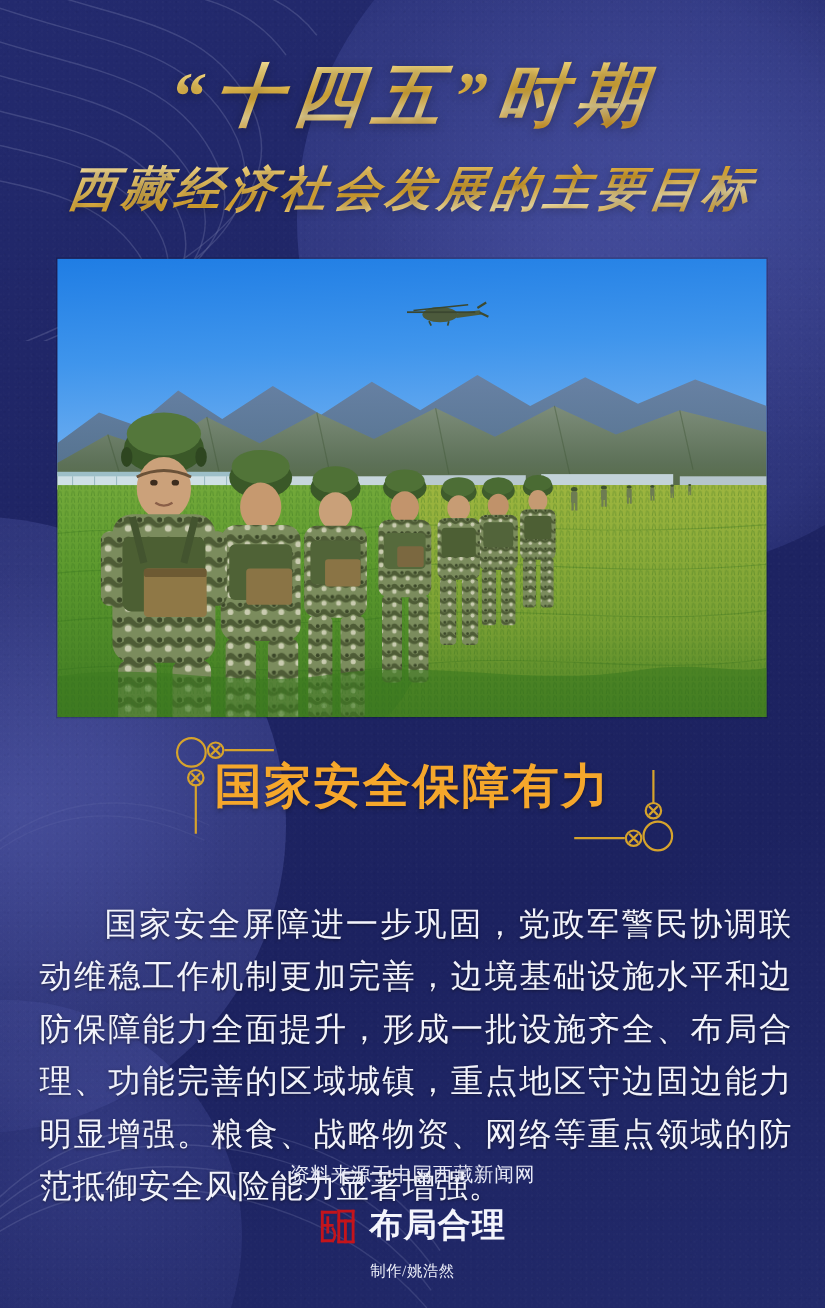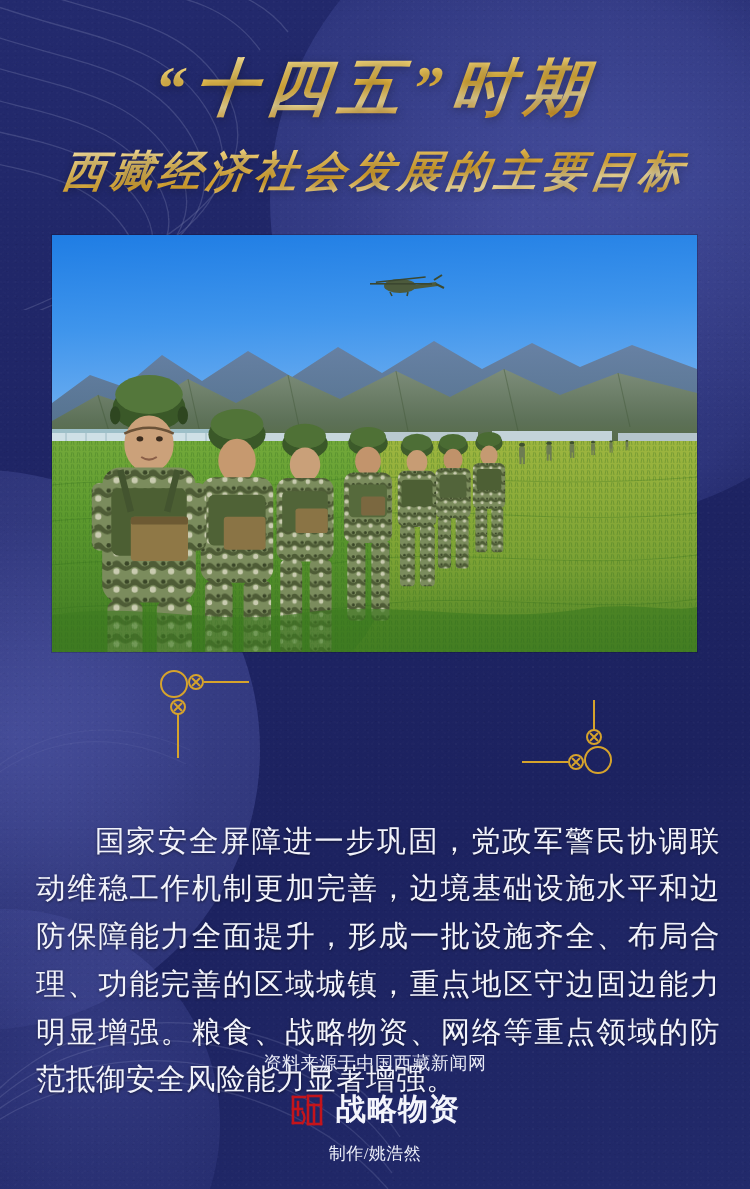--- a/index.html
+++ b/index.html
@@ -187,21 +187,21 @@
   .brand-name {
     font-family: "DejaVu Sans", "Liberation Sans", sans-serif;
     font-size: 30px;
     font-weight: 700;
     color: #f4f5fc;
     letter-spacing: 1px;
   }
   .credit {
     margin-top: 12px;
     font-family: Liberation Serif, serif;
-    font-size: 17px;
+    font-size: 14px;
     color: #eceef8;
     letter-spacing: .5px;
   }
 </style>
 </head>
 <body>
 
 <div id="poster">
 
   <div class="blob blob-tr"></div>
@@ -462,20 +462,21 @@
       <g fill="none" stroke="#d6a32c" stroke-width="2">
         <circle cx="22" cy="22" r="13"></circle>
         <circle cx="44" cy="20" r="7"></circle>
         <path d="M40,16 L48,24 M48,16 L40,24"></path>
         <circle cx="26" cy="45" r="7"></circle>
         <path d="M22,41 L30,49 M30,41 L22,49"></path>
         <path d="M52,20 L97,20"></path>
         <path d="M26,52 L26,96"></path>
       </g>
     </svg>
+    <div class="heading-text">国家安全保障有力</div>
     <svg class="orn orn-br" viewBox="0 0 110 82">
       <g fill="none" stroke="#d6a32c" stroke-width="2">
         <circle cx="86" cy="60" r="13"></circle>
         <circle cx="64" cy="62" r="7"></circle>
         <path d="M60,58 L68,66 M68,58 L60,66"></path>
         <circle cx="82" cy="37" r="7"></circle>
         <path d="M78,33 L86,41 M86,33 L78,41"></path>
         <path d="M56,62 L10,62"></path>
         <path d="M82,30 L82,-14"></path>
       </g>
@@ -496,18 +497,18 @@
           <path d="M3,30 L12,30"></path>
           <path d="M18,3 L18,31"></path>
           <path d="M18,3 L31,3"></path>
           <path d="M31,3 L31,31"></path>
           <path d="M18,12 L31,12"></path>
           <path d="M24,12 L24,31"></path>
           <path d="M18,31 L31,31"></path>
         </g>
         <path d="M12,18 q5,7 0,13" stroke="#c4141b" stroke-width="2.4" fill="none"></path>
       </svg>
-      <div class="brand-name">战略物资</div>
+      <div class="brand-name">布局合理</div>
     </div>
     <div class="credit">制作/姚浩然</div>
   </div>
 
 </div>
 
 </body></html>

